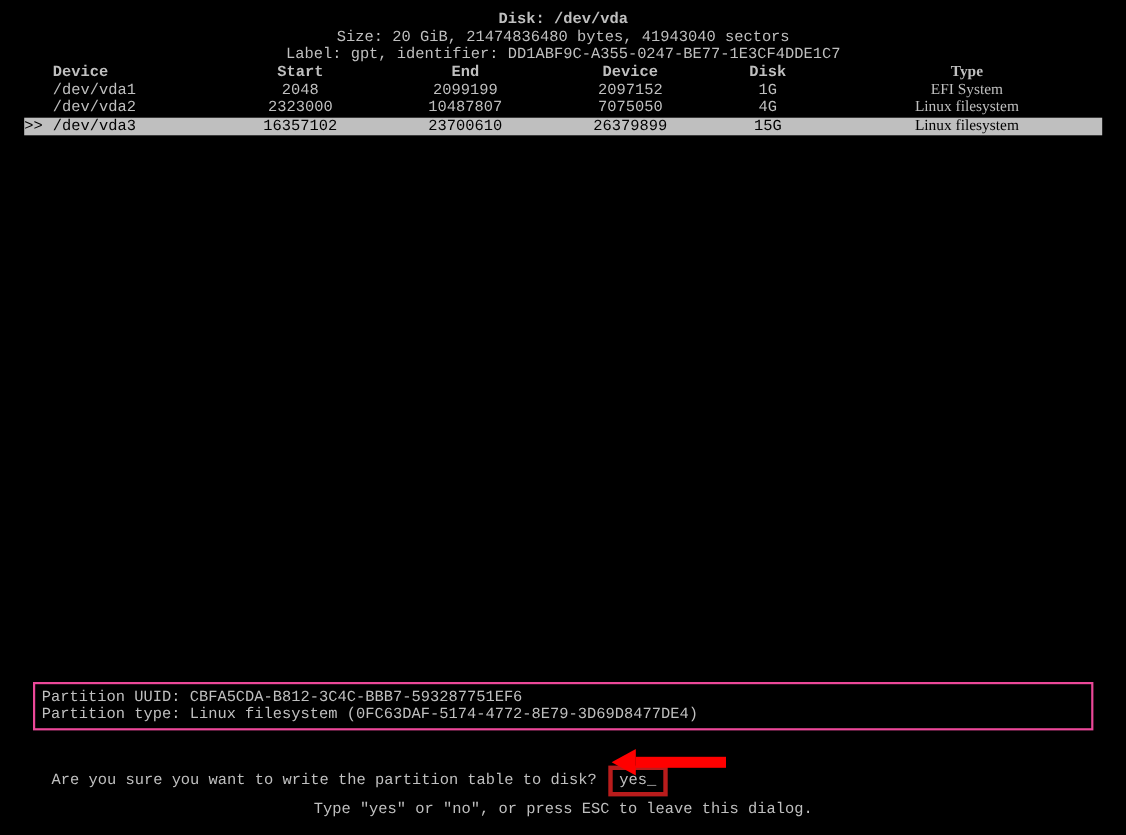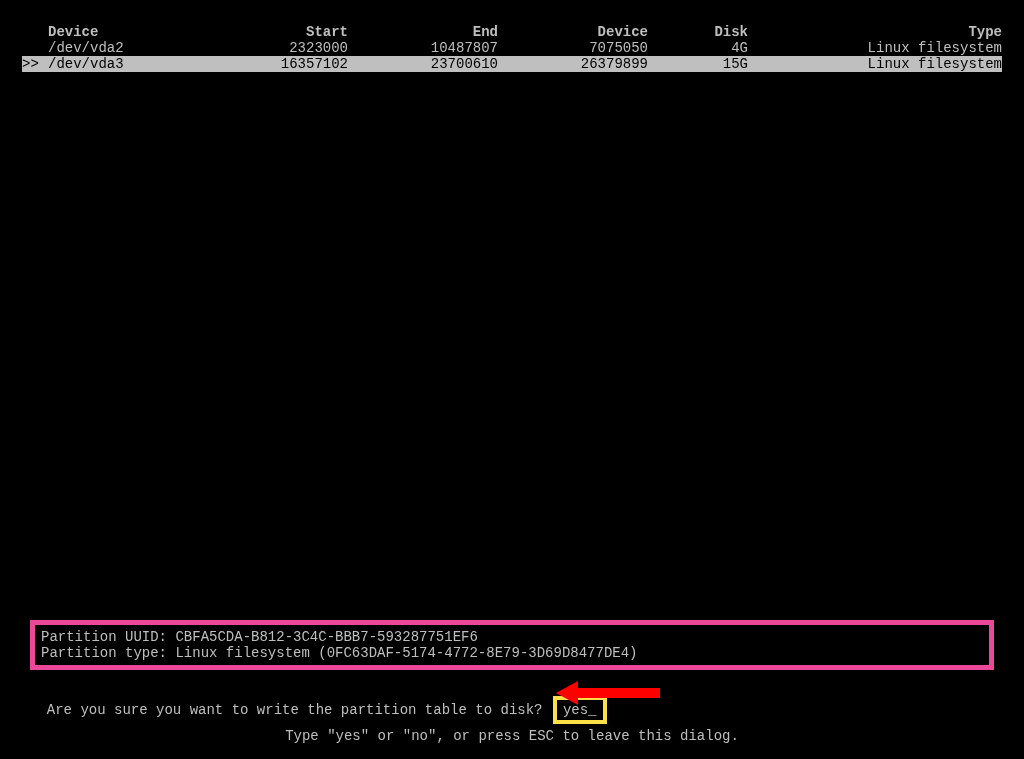--- a/index.html
+++ b/index.html
@@ -10,50 +10,50 @@
       font-size: 14px;
       width: 1024px;
       height: 759px;
       position: relative;
       overflow: hidden;
       line-height: 1.15;
     }
     .screen { padding: 8px 22px 0 22px; }
     .header { text-align: center; margin-top: 2px; }
     .header .line1 { font-weight: bold; }
-    .table-area { margin-top: 16px; }
+    .table-area { margin-top: 0; }
     .row {
       display: grid;
       grid-template-columns: 26px 150px 150px 150px 150px 100px 1fr;
       white-space: pre;
     }
     .row.header-row { font-weight: bold; }
     .row .c-device { text-align: left; }
-    .row .c-start, .row .c-end, .row .c-sectors, .row .c-size { text-align: right; }
-    .row .c-type { text-align: right; padding-left: 8px; }
+    .row .c-start, .row .c-end, .row .c-sectors, .row .c-size { text-align: center; }
+    .row .c-type { text-align: center; padding-left: 8px; font-family: Liberation Serif, serif; }
     .row .c-mark { text-align: left; }
     .row.selected {
       background: #bfbfbf;
       color: #000;
     }
     .info-box {
       position: absolute;
       left: 30px; right: 30px; top: 620px;
-      border: 5px solid #ec4899;
+      border: 2px solid #ec4899;
       padding: 4px 6px;
     }
     .prompt-line {
       position: absolute;
       left: 30px; top: 680px; right: 30px;
       white-space: pre;
     }
     .input-highlight {
       display: inline-block;
       position: relative;
-      border: 4px solid #fde047;
+      border: 4px solid #b91c1c;
       padding: 2px 6px 2px 6px;
       margin-left: 2px;
     }
     .arrow {
       position: absolute; left: 556px; top: 681px;
       display: flex; align-items: center;
     }
     .arrow-head {
       width: 0; height: 0;
       border-top: 12px solid transparent;
@@ -65,32 +65,46 @@
     }
     .hint {
       position: absolute; left: 0; right: 0; top: 728px;
       text-align: center;
     }
   </style>
 </head>
 <body>
 
 <div class="screen">
+  <div class="header">
+    <div class="line1">Disk: /dev/vda</div>
+    <div>Size: 20 GiB, 21474836480 bytes, 41943040 sectors</div>
+    <div>Label: gpt, identifier: DD1ABF9C-A355-0247-BE77-1E3CF4DDE1C7</div>
+  </div>
 
   <div class="table-area">
     <div class="row header-row">
       <span class="c-mark"> </span>
       <span class="c-device">Device</span>
       <span class="c-start">Start</span>
       <span class="c-end">End</span>
       <span class="c-sectors">Device</span>
       <span class="c-size">Disk</span>
       <span class="c-type">Type</span>
     </div>
 
+    <div class="row">
+      <span class="c-mark"></span>
+      <span class="c-device">/dev/vda1</span>
+      <span class="c-start">2048</span>
+      <span class="c-end">2099199</span>
+      <span class="c-sectors">2097152</span>
+      <span class="c-size">1G</span>
+      <span class="c-type">EFI System</span>
+    </div>
     <div class="row">
       <span class="c-mark"></span>
       <span class="c-device">/dev/vda2</span>
       <span class="c-start">2323000</span>
       <span class="c-end">10487807</span>
       <span class="c-sectors">7075050</span>
       <span class="c-size">4G</span>
       <span class="c-type">Linux filesystem</span>
     </div>
     <div class="row selected">

